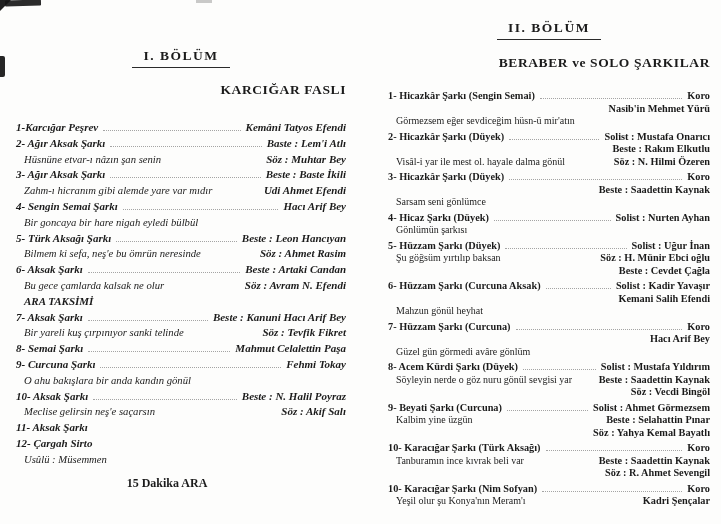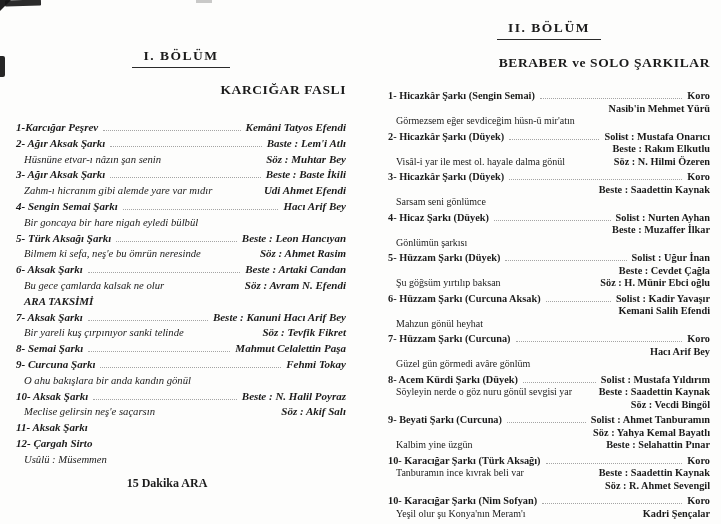--- a/index.html
+++ b/index.html
@@ -224,42 +224,38 @@
             <span class="attr"></span>
           </div>
         </div>
         <div class="item">
           <div class="row title-row">
             <span class="title">4- Hicaz Şarkı (Düyek)</span>
             <span class="leader"></span>
             <span class="attr">Solist : Nurten Ayhan</span>
           </div>
           <div class="row sub-row">
-            <span class="lyric"></span>
-            <span class="attr">Beste : Muzaffer İlkar</span>
-          </div>
-          <div class="row sub-row">
             <span class="lyric">Gönlümün şarkısı</span>
             <span class="attr"></span>
           </div>
         </div>
         <div class="item">
           <div class="row title-row">
             <span class="title">5- Hüzzam Şarkı (Düyek)</span>
             <span class="leader"></span>
             <span class="attr">Solist : Uğur İnan</span>
-          </div>
-          <div class="row sub-row">
-            <span class="lyric"></span>
-            <span class="attr">Beste : Cevdet Çağla</span>
           </div>
           <div class="row sub-row">
             <span class="lyric">Şu göğsüm yırtılıp baksan</span>
             <span class="attr">Söz : H. Münir Ebci oğlu</span>
           </div>
+          <div class="row sub-row">
+            <span class="lyric"></span>
+            <span class="attr">Beste : Cevdet Çağla</span>
+          </div>
         </div>
         <div class="item">
           <div class="row title-row">
             <span class="title">6- Hüzzam Şarkı (Curcuna Aksak)</span>
             <span class="leader"></span>
             <span class="attr">Solist : Kadir Yavaşır</span>
           </div>
           <div class="row sub-row">
             <span class="lyric"></span>
             <span class="attr">Kemani  Salih Efendi</span>
@@ -296,29 +292,29 @@
           </div>
           <div class="row sub-row">
             <span class="lyric"></span>
             <span class="attr">Söz : Vecdi Bingöl</span>
           </div>
         </div>
         <div class="item">
           <div class="row title-row">
             <span class="title">9- Beyati  Şarkı  (Curcuna)</span>
             <span class="leader"></span>
-            <span class="attr">Solist : Ahmet Tanburamın</span>
-          </div>
-          <div class="row sub-row">
-            <span class="lyric"></span>
-            <span class="attr">Söz : Yahya Kemal Bayatlı</span>
+            <span class="attr">Solist : Ahmet Görmezsem</span>
           </div>
           <div class="row sub-row">
             <span class="lyric">Kalbim yine üzgün</span>
             <span class="attr">Beste : Selahattin Pınar</span>
+          </div>
+          <div class="row sub-row">
+            <span class="lyric"></span>
+            <span class="attr">Söz : Yahya Kemal Bayatlı</span>
           </div>
         </div>
         <div class="item">
           <div class="row title-row">
             <span class="title">10- Karacığar Şarkı (Türk Aksağı)</span>
             <span class="leader"></span>
             <span class="attr">Koro</span>
           </div>
           <div class="row sub-row">
             <span class="lyric">Tanburamın ince kıvrak beli var</span>

